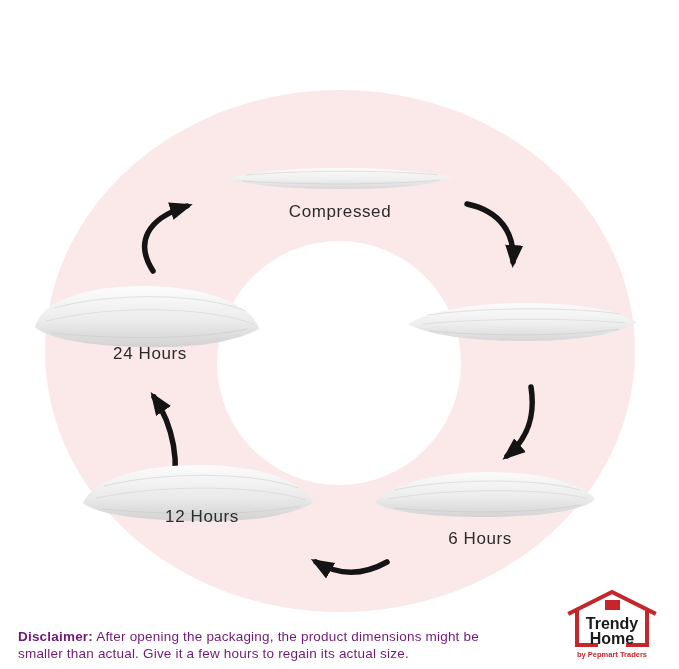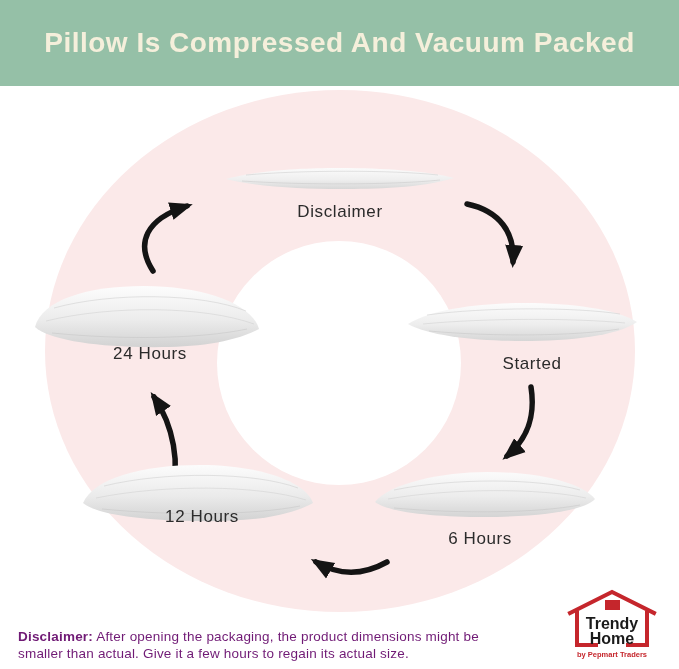--- a/index.html
+++ b/index.html
@@ -39,23 +39,20 @@
   }
   .disclaimer .bold{font-weight:bold;}
   
   .logo{position:absolute;left:562px;top:586px;}
 </style>
 </head>
 <body>
 
 <div class="page">
 
-  <div class="header">
-    <h1>Pillow Is Compressed And Vacuum Packed</h1>
-  </div>
 
   <div class="ring"></div>
   <div class="hole"></div>
 
   <svg class="arrows" width="679" height="669" viewBox="0 0 679 669">
     <defs>
       <marker id="ah" markerUnits="userSpaceOnUse" markerWidth="24" markerHeight="22" refX="17" refY="11" orient="auto">
         <polygon points="0,2 23,11 0,20" fill="#141414"></polygon>
       </marker>
     </defs>
@@ -71,36 +68,35 @@
         <linearGradient id="g1" x1="0" y1="0" x2="0" y2="1">
       <stop offset="0" stop-color="#fbfbfb"></stop>
           <stop offset=".55" stop-color="#efefef"></stop>
       <stop offset="1" stop-color="#d7d7d7"></stop>
         </linearGradient>
       </defs>
     <path d="M4,16 C40,6 92,5 118,5 C160,5 206,8 232,15 C200,25 152,26 118,26 C80,26 30,23 4,16 Z" fill="url(#g1)"></path>
     <path d="M24,12 C80,7 170,7 216,12" fill="none" stroke="#c9c9c9" stroke-opacity=".5"></path>
     <path d="M20,18 C80,22 170,22 218,17" fill="none" stroke="#c4c4c4" stroke-opacity=".45"></path>
   </svg>
-  <div class="stage-label" style="left:260px;top:202px">Disclaimer</div>
+  <div class="stage-label" style="left:260px;top:202px">Compressed</div>
 
   <svg class="pillow" style="left:405px;top:298px" width="235" height="48" viewBox="0 0 235 48">
     <defs>
         <linearGradient id="g2" x1="0" y1="0" x2="0" y2="1">
       <stop offset="0" stop-color="#fcfcfc"></stop>
           <stop offset=".55" stop-color="#eeeeee"></stop>
       <stop offset="1" stop-color="#d6d6d6"></stop>
         </linearGradient>
       </defs>
     <path d="M3,26 C28,10 80,5 120,5 C165,5 212,11 232,24 C212,38 165,43 118,43 C72,43 24,38 3,26 Z" fill="url(#g2)"></path>
     <path d="M22,17 C80,9 170,9 215,16" fill="none" stroke="#c9c9c9" stroke-opacity=".5"></path>
     <path d="M18,26 C80,20 170,20 220,25" fill="none" stroke="#c9c9c9" stroke-opacity=".45"></path>
     <path d="M24,33 C90,39 170,38 214,31" fill="none" stroke="#c2c2c2" stroke-opacity=".45"></path>
   </svg>
-  <div class="stage-label" style="left:452px;top:354px">Started</div>
 
   <svg class="pillow" style="left:372px;top:466px" width="226" height="56" viewBox="0 0 226 56">
     <defs>
         <linearGradient id="g3" x1="0" y1="0" x2="0" y2="1">
       <stop offset="0" stop-color="#fbfbfb"></stop>
           <stop offset=".55" stop-color="#ececec"></stop>
       <stop offset="1" stop-color="#d4d4d4"></stop>
         </linearGradient>
       </defs>
     <path d="M3,36 C18,17 70,6 115,6 C165,6 209,16 223,33 C212,45 165,51 112,51 C65,51 18,47 3,36 Z" fill="url(#g3)"></path>

